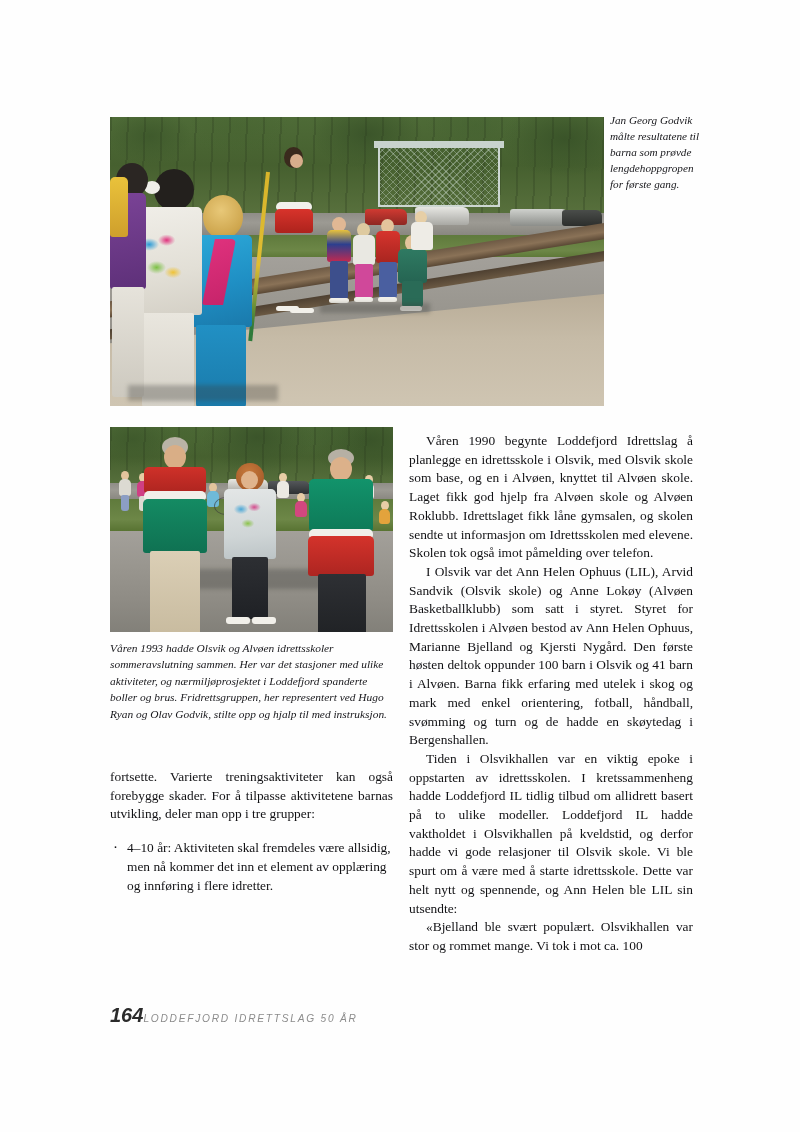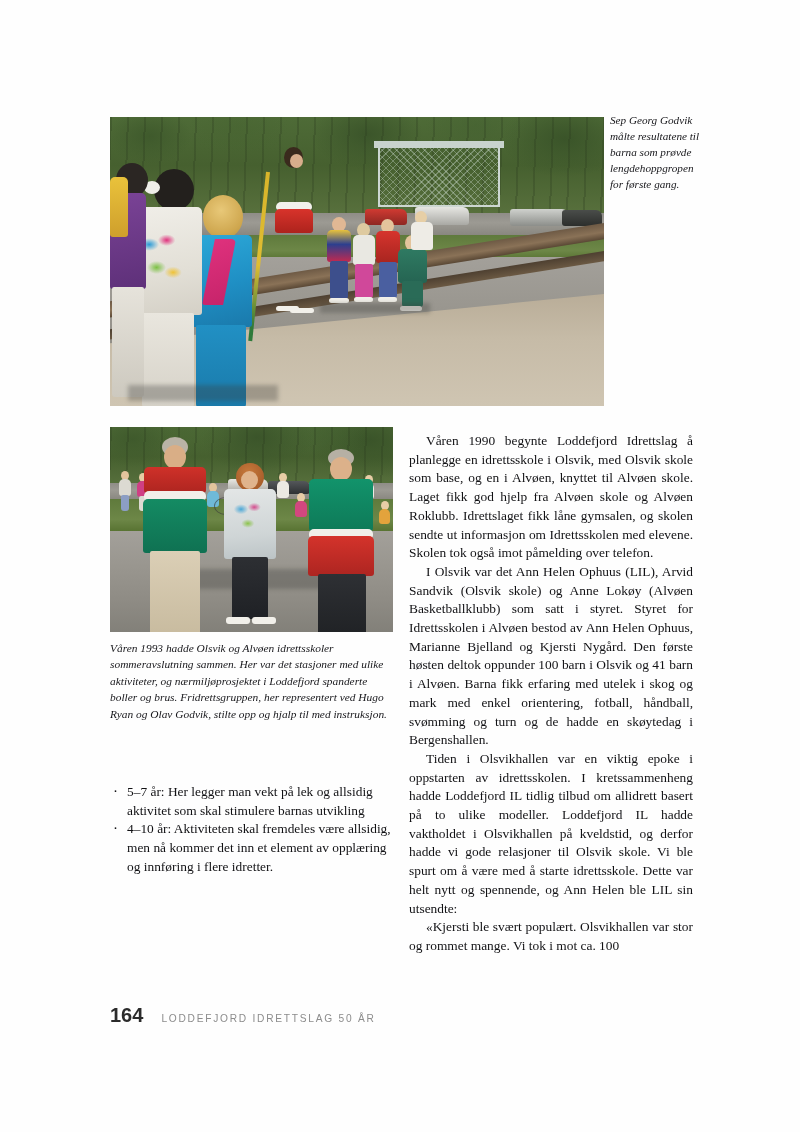--- a/index.html
+++ b/index.html
@@ -178,21 +178,21 @@
     line-height: 18.7px;
   }
 
   
   .footer {
     position: absolute;
     left: 110px;
     top: 1004px;
     display: flex;
     align-items: baseline;
-    gap: 18px;
+    font-style: italic;
   }
   .folio {
     font-family: "Liberation Sans", sans-serif;
     font-weight: bold;
     font-size: 20px;
     color: #2b2b2b;
     letter-spacing: 0px;
   }
   .running-head {
     font-family: "Liberation Sans", sans-serif;
@@ -296,21 +296,21 @@
       </div>
       <div class="person" style="left:0px;top:60px;width:20px;height:120px;">
         <div class="torso" style="left:0;top:0;width:18px;height:60px;background:linear-gradient(180deg,#e9c23b,#cf9f2c);"></div>
       </div>
 
       <div class="asphalt-shadow" style="left:18px;top:268px;width:150px;height:16px;"></div>
       <div class="asphalt-shadow" style="left:210px;top:186px;width:110px;height:10px;"></div>
     </div>
   </div>
 
-  <div class="caption caption-right">Sep Georg Godvik målte resultatene til barna som prøvde lengdehoppgropen for første gang.</div>
+  <div class="caption caption-right">Jan Georg Godvik målte resultatene til barna som prøvde lengdehoppgropen for første gang.</div>
 
   <div class="photo-mid">
     <div class="photo-inner">
       <div class="sky-trees" style="height:66px;">
         <div class="tree-trunks"></div>
       </div>
       <div class="road-band" style="top:56px;height:18px;"></div>
       <div class="car" style="left:118px;top:52px;width:40px;height:14px;background:linear-gradient(180deg,#e8e7e2,#a7a7a1);"></div>
       <div class="car" style="left:158px;top:54px;width:42px;height:13px;background:linear-gradient(180deg,#54575a,#2e3133);"></div>
       <div class="grass-band" style="top:72px;height:34px;"></div>
@@ -378,31 +378,31 @@
         <div class="torso" style="left:3px;top:80px;width:64px;height:9px;background:#f1efe9;"></div>
         <div class="torso" style="left:2px;top:87px;width:66px;height:40px;background:linear-gradient(180deg,#d4332b,#ad2521);"></div>
         <div class="legs" style="left:12px;top:125px;width:48px;height:62px;background:linear-gradient(180deg,#2e3034,#202225);"></div>
       </div>
     </div>
   </div>
 
   <div class="caption caption-below">Våren 1993 hadde Olsvik og Alvøen idrettsskoler sommeravslutning sammen. Her var det stasjoner med ulike aktiviteter, og nærmiljøprosjektet i Loddefjord spanderte boller og brus. Fridrettsgruppen, her representert ved Hugo Ryan og Olav Godvik, stilte opp og hjalp til med instruksjon.</div>
 
   <div class="col col-left">
+    <p class="noindent">fortsette. Varierte treningsaktiviteter kan også forebygge skader. For å tilpasse aktivitetene barnas utvikling, deler man opp i tre grupper:</p>
     <ul class="bullets">
-      <li>5–7 år: Her legger man vekt på lek og allsidig aktivitet som skal stimulere barnas utvikling</li>
       <li>4–10 år: Aktiviteten skal fremdeles være allsidig, men nå kommer det inn et element av opplæring og innføring i flere idretter.</li>
     </ul>
   </div>
 
   <div class="col col-right">
     <p class="indent">Våren 1990 begynte Loddefjord Idrettslag å planlegge en idrettsskole i Olsvik, med Olsvik skole som base, og en i Alvøen, knyttet til Alvøen skole. Laget fikk god hjelp fra Alvøen skole og Alvøen Roklubb. Idrettslaget fikk låne gymsalen, og skolen sendte ut informasjon om Idrettsskolen med elevene.  Skolen tok også imot påmelding over telefon.</p>
     <p class="indent">I Olsvik var det Ann Helen Ophuus (LIL), Arvid Sandvik (Olsvik skole) og Anne Lokøy (Alvøen Basketballklubb) som satt i styret. Styret for Idrettsskolen i Alvøen bestod av Ann Helen Ophuus, Marianne Bjelland og Kjersti Nygård. Den første høsten deltok oppunder 100 barn i Olsvik og 41 barn i Alvøen. Barna fikk erfaring med utelek i skog og mark med enkel orientering, fotball, håndball, svømming og turn og de hadde en skøytedag i Bergenshallen.</p>
     <p class="indent">Tiden i Olsvikhallen var en viktig epoke i oppstarten av idrettsskolen. I kretssammenheng hadde Loddefjord IL tidlig tilbud om allidrett basert på to ulike modeller. Loddefjord IL hadde vaktholdet i Olsvikhallen på kveldstid, og derfor hadde vi gode relasjoner til Olsvik skole. Vi ble spurt om å være med å starte idrettsskole. Dette var helt nytt og spennende, og Ann Helen ble LIL sin utsendte:</p>
-    <p class="indent">«Kjersti ble svært populært. Olsvikhallen var stor og rommet mange. Vi tok i mot ca. 100</p>
+    <p class="indent">«Bjelland ble svært populært. Olsvikhallen var stor og rommet mange. Vi tok i mot ca. 100</p>
   </div>
 
   <div class="footer">
     <span class="folio">164</span>
     <span class="running-head">LODDEFJORD IDRETTSLAG 50 ÅR</span>
   </div>
 
 </div>
 
 </body></html>

